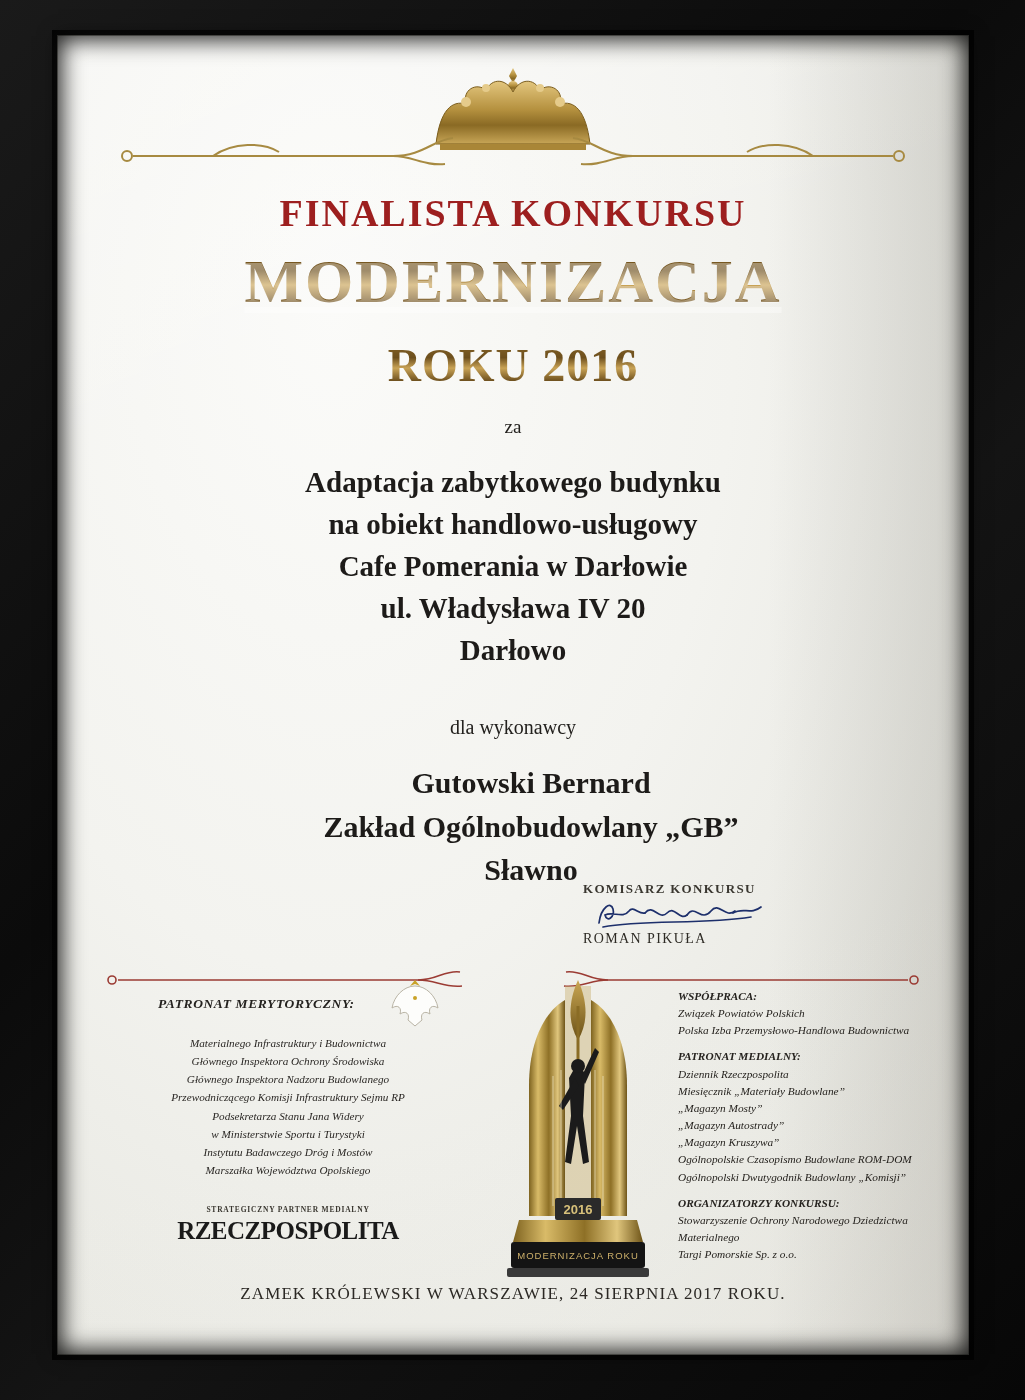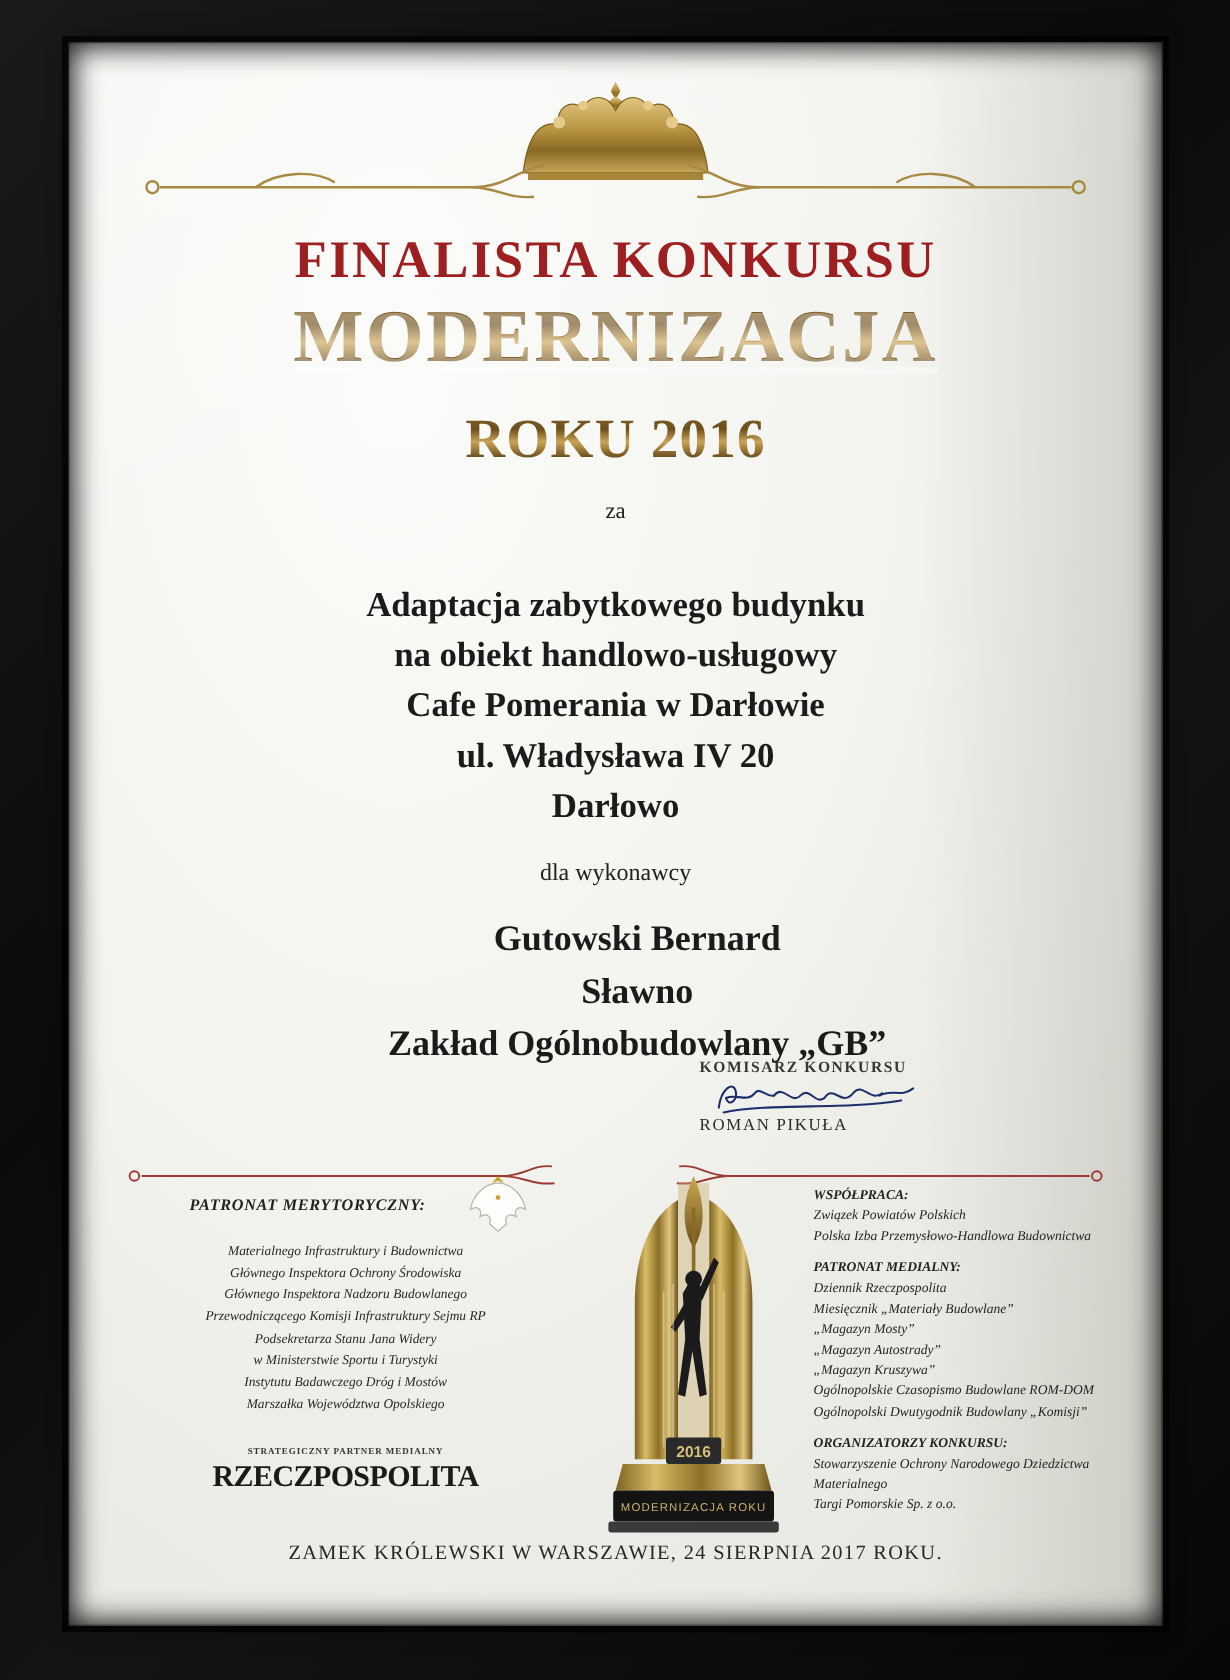--- a/index.html
+++ b/index.html
@@ -37,21 +37,21 @@
   
   .crown{position:absolute;left:50%;top:28px;transform:translateX(-50%);}
   
   .flourish-top{position:absolute;left:0;top:86px;width:100%;text-align:center;}
   .flourish-bottom{position:absolute;left:0;top:930px;width:100%;text-align:center;}
 
   
   .t-finalista{
     position:absolute;top:155px;left:0;width:100%;text-align:center;
     font-family:"Liberation Serif",serif;
-    font-size:44px;letter-spacing:2px;color:#9d1f1f;font-weight:700;
+    font-size:38px;letter-spacing:2px;color:#9d1f1f;font-weight:700;
     text-shadow:0 1px 0 rgba(255,255,255,.6);
   }
   .t-modern{
     position:absolute;top:210px;left:0;width:100%;text-align:center;
     font-size:62px;font-weight:700;letter-spacing:2px;
     background:linear-gradient(180deg,#8c6a2a 0%,#6d4f1d 35%,#caa457 55%,#6b4d1c 80%,#4a3511 100%);
     -webkit-background-clip:text;background-clip:text;color:transparent;
     text-shadow:0 1px 0 rgba(255,255,255,.35);
     text-decoration:underline;
   }
@@ -59,21 +59,21 @@
     position:absolute;top:303px;left:0;width:100%;text-align:center;
     font-size:46px;font-weight:700;letter-spacing:1px;
     background:linear-gradient(180deg,#8c6a2a 0%,#6d4f1d 35%,#c9a356 55%,#6b4d1c 80%,#4a3511 100%);
     -webkit-background-clip:text;background-clip:text;color:transparent;
   }
   .t-za{
     position:absolute;top:380px;left:0;width:100%;text-align:center;
     font-size:19px;color:#23211e;
   }
   .project{
-    position:absolute;top:447px;left:0;width:100%;text-align:center;
+    position:absolute;top:425px;left:0;width:100%;text-align:center;
     font-size:29px;font-weight:700;color:#1d1b19;line-height:1.45;
   }
   .t-dla{
     position:absolute;top:680px;left:0;width:100%;text-align:center;
     font-size:20px;color:#23211e;
   }
   .recipient{
     position:absolute;top:725px;left:0;width:100%;text-align:center;
     font-size:30px;font-weight:700;color:#1d1b19;line-height:1.45;padding-left:18px;
   }
@@ -176,22 +176,22 @@
         <div>na obiekt handlowo-usługowy</div>
         <div>Cafe Pomerania w Darłowie</div>
         <div>ul. Władysława IV 20</div>
         <div>Darłowo</div>
       </div>
 
       <div class="t-dla">dla wykonawcy</div>
 
       <div class="recipient">
         <div>Gutowski Bernard</div>
+        <div>Zakład Ogólnobudowlany „GB”</div>
         <div>Sławno</div>
-        <div>Zakład Ogólnobudowlany „GB”</div>
       </div>
 
       <div class="sig">
         <div class="sig-title">KOMISARZ KONKURSU</div>
         <div class="sig-mark">
           <svg width="200" height="34" viewBox="0 0 200 34">
             <g fill="none" stroke="#1d2f6b" stroke-width="1.7" stroke-linecap="round">
               <path d="M16 26 C18 10 28 4 30 12 C32 20 24 26 22 18 C30 14 40 22 46 14 C50 8 56 18 62 16"></path>
               <path d="M62 16 C70 6 76 24 84 16 C92 8 96 24 104 18"></path>
               <path d="M104 18 C112 6 118 26 128 14 C136 4 142 22 152 14"></path>

